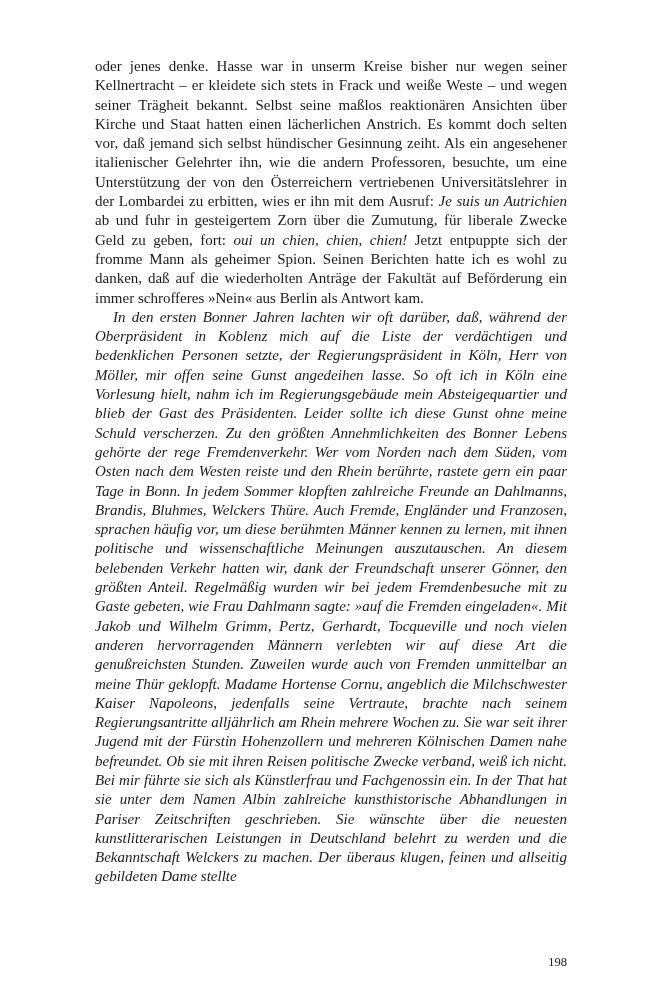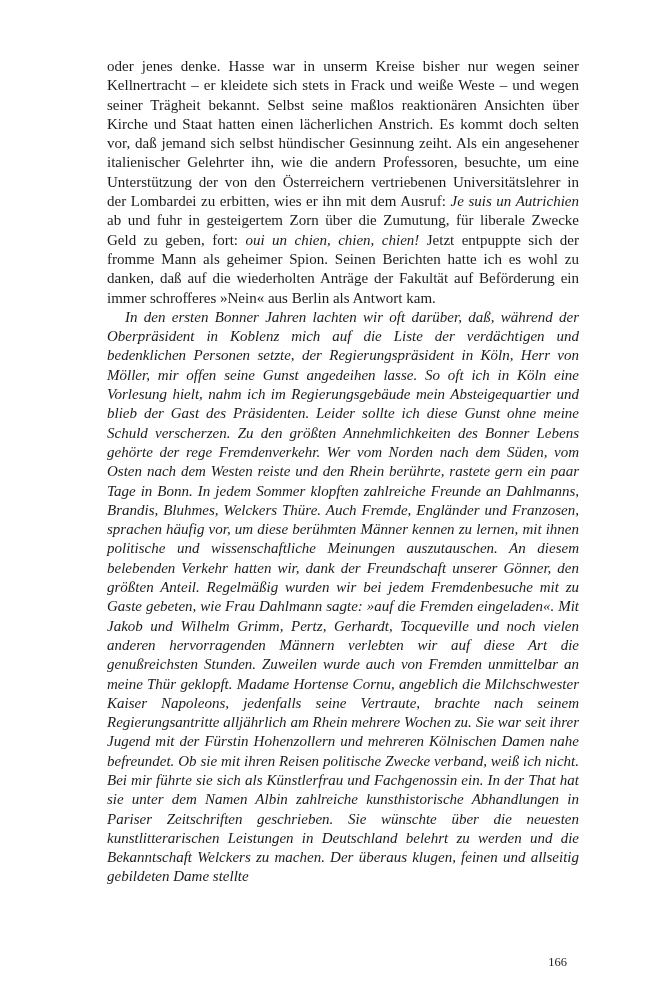--- a/index.html
+++ b/index.html
@@ -19,21 +19,20 @@
   }
   .text-block {
     position: absolute;
     left: 95px;
     top: 57px;
     width: 472px;
     font-size: 15px;
     line-height: 19.3px;
     text-align: justify;
     hyphens: auto;
-    margin-left: 12px;
     -webkit-hyphens: auto;
   }
   .text-block p {
     margin: 0;
     padding: 0;
   }
   .text-block p.indent {
     text-indent: 18px;
     font-style: italic;
   }
@@ -49,14 +48,14 @@
   }
 </style>
 </head>
 <body>
 
 <div class="book-page">
   <div class="text-block">
       <p><span>oder jenes denke. Hasse war in unserm Kreise bisher nur wegen seiner Kellnertracht – er kleidete sich stets in Frack und weiße Weste – und wegen seiner Trägheit bekannt. Selbst seine maßlos reaktionären Ansichten über Kirche und Staat hatten einen lächerlichen Anstrich. Es kommt doch selten vor, daß jemand sich selbst hündischer Gesinnung zeiht. Als ein angesehener italienischer Gelehrter ihn, wie die andern Professoren, besuchte, um eine Unterstützung der von den Österreichern vertriebenen Universitätslehrer in der Lombardei zu erbitten, wies er ihn mit dem Ausruf: </span><span class="italic">Je suis un Autrichien</span><span> ab und fuhr in gesteigertem Zorn über die Zumutung, für liberale Zwecke Geld zu geben, fort: </span><span class="italic">oui un chien, chien, chien!</span><span> Jetzt entpuppte sich der fromme Mann als geheimer Spion. Seinen Berichten hatte ich es wohl zu danken, daß auf die wiederholten Anträge der Fakultät auf Beförderung ein immer schrofferes »Nein« aus Berlin als Antwort kam.</span></p>
       <p class="indent"><span>In den ersten Bonner Jahren lachten wir oft darüber, daß, während der Oberpräsident in Koblenz mich auf die Liste der verdächtigen und bedenklichen Personen setzte, der Regierungspräsident in Köln, Herr von Möller, mir offen seine Gunst angedeihen lasse. So oft ich in Köln eine Vorlesung hielt, nahm ich im Regierungsgebäude mein Absteigequartier und blieb der Gast des Präsidenten. Leider sollte ich diese Gunst ohne meine Schuld verscherzen. Zu den größten Annehmlichkeiten des Bonner Lebens gehörte der rege Fremdenverkehr. Wer vom Norden nach dem Süden, vom Osten nach dem Westen reiste und den Rhein berührte, rastete gern ein paar Tage in Bonn. In jedem Sommer klopften zahlreiche Freunde an Dahlmanns, Brandis, Bluhmes, Welckers Thüre. Auch Fremde, Engländer und Franzosen, sprachen häufig vor, um diese berühmten Männer kennen zu lernen, mit ihnen politische und wissenschaftliche Meinungen auszutauschen. An diesem belebenden Verkehr hatten wir, dank der Freundschaft unserer Gönner, den größten Anteil. Regelmäßig wurden wir bei jedem Fremdenbesuche mit zu Gaste gebeten, wie Frau Dahlmann sagte: »auf die Fremden eingeladen«. Mit Jakob und Wilhelm Grimm, Pertz, Gerhardt, Tocqueville und noch vielen anderen hervorragenden Männern verlebten wir auf diese Art die genußreichsten Stunden. Zuweilen wurde auch von Fremden unmittelbar an meine Thür geklopft. Madame Hortense Cornu, angeblich die Milchschwester Kaiser Napoleons, jedenfalls seine Vertraute, brachte nach seinem Regierungsantritte alljährlich am Rhein mehrere Wochen zu. Sie war seit ihrer Jugend mit der Fürstin Hohenzollern und mehreren Kölnischen Damen nahe befreundet. Ob sie mit ihren Reisen politische Zwecke verband, weiß ich nicht. Bei mir führte sie sich als Künstlerfrau und Fachgenossin ein. In der That hat sie unter dem Namen Albin zahlreiche kunsthistorische Abhandlungen in Pariser Zeitschriften geschrieben. Sie wünschte über die neuesten kunstlitterarischen Leistungen in Deutschland belehrt zu werden und die Bekanntschaft Welckers zu machen. Der überaus klugen, feinen und allseitig gebildeten Dame stellte</span></p>
     </div>
-  <div class="page-number">166</div>
+  <div class="page-number">198</div>
 </div>
 
 </body></html>

